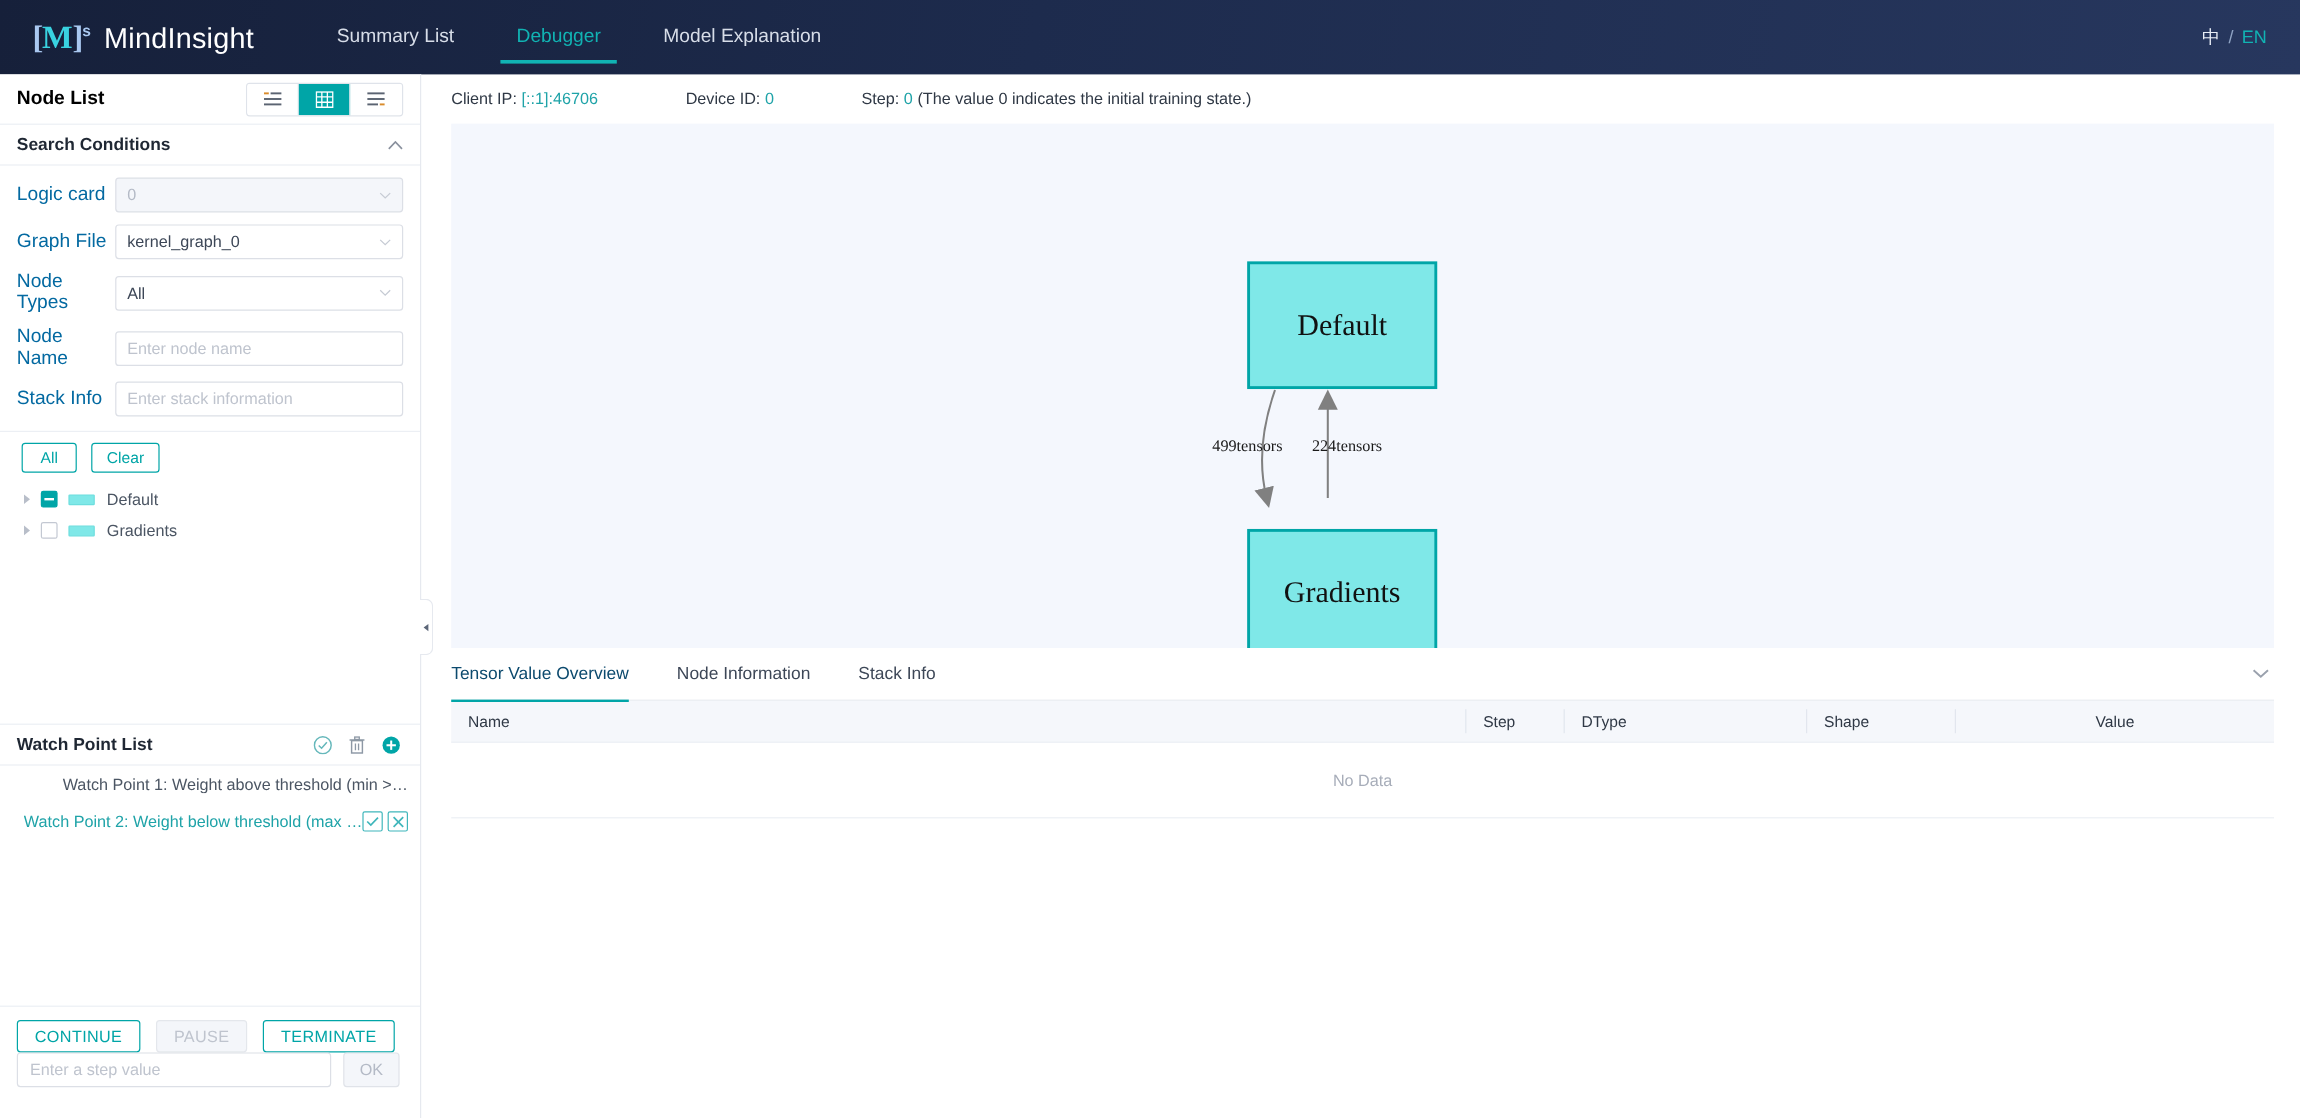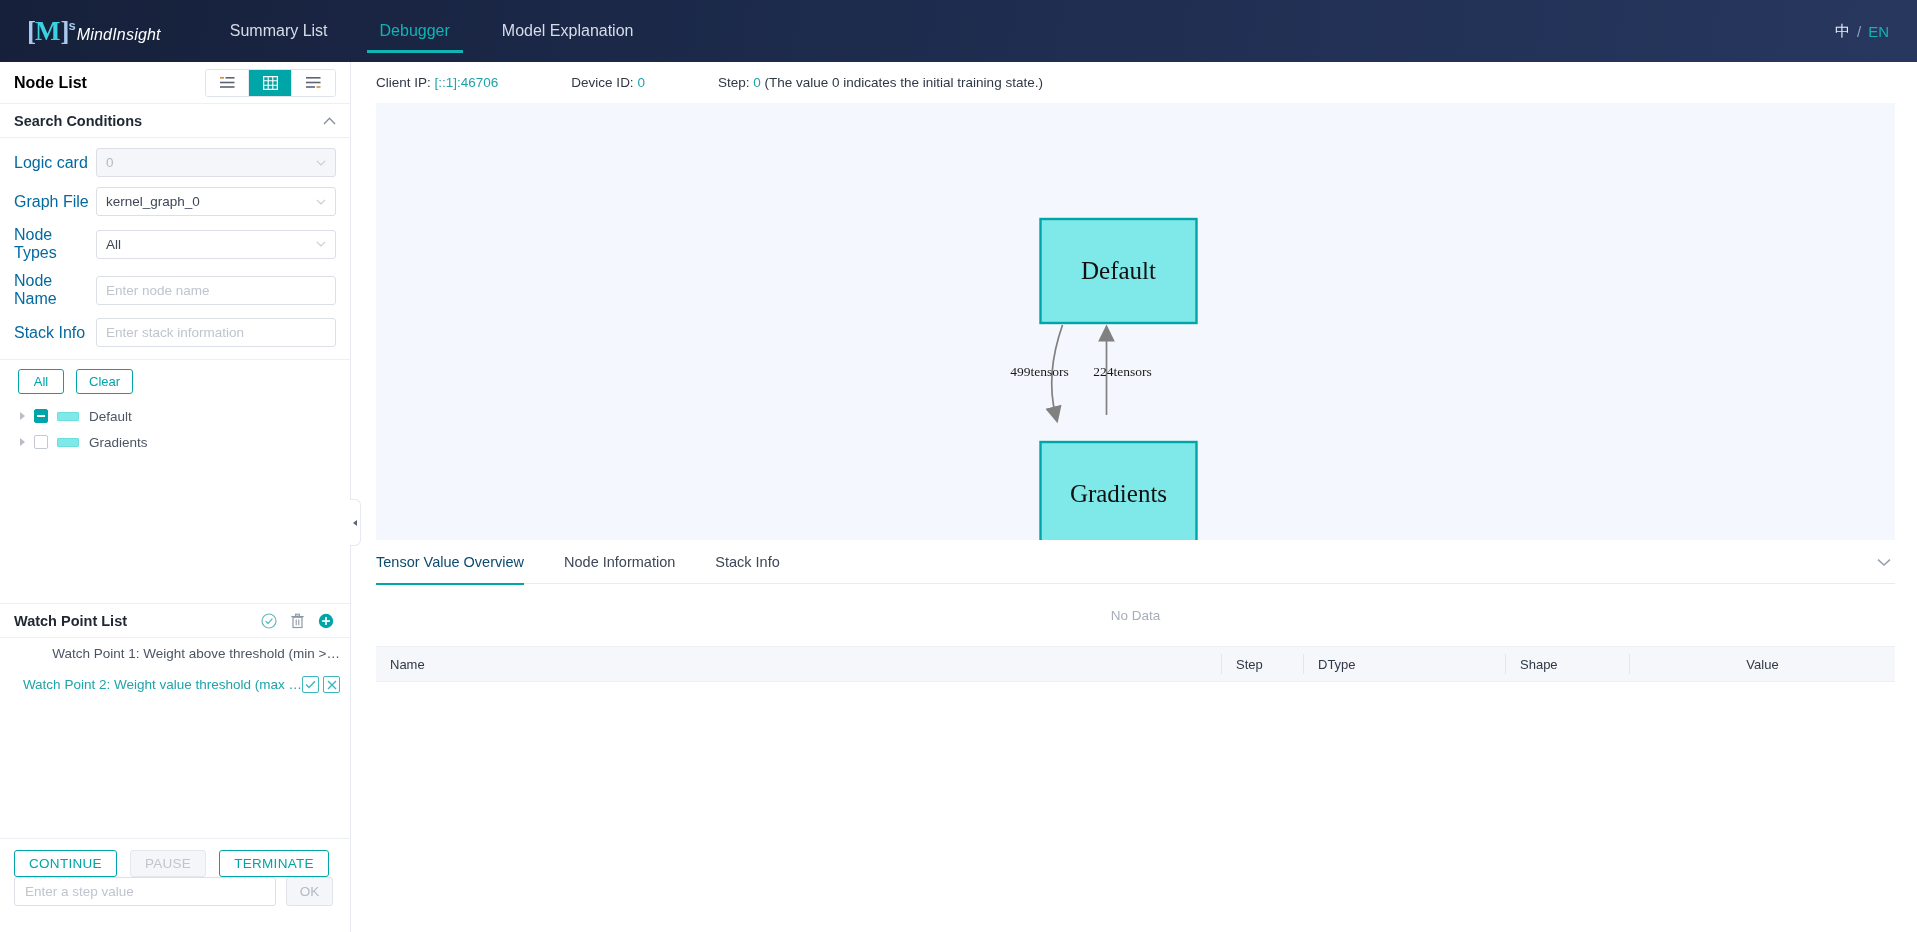--- a/index.html
+++ b/index.html
@@ -14,21 +14,21 @@
   #topnav {
     height: 62px; width: 100%;
     background: linear-gradient(100deg, #16203a 0%, #1d2b4d 45%, #27375e 100%);
     display: flex; align-items: center;
     position: relative;
   }
   #logo-wrap { display: flex; align-items: baseline; margin-left: 27px; }
   .logo-brk { font-size: 27px; font-weight: bold; color: #a9c8f0; letter-spacing: -1px; font-family: "Liberation Serif", serif; }
   .logo-m   { font-size: 27px; font-weight: bold; color: #39d2e0; font-family: "Liberation Serif", serif; }
   .logo-s   { font-size: 13px; font-weight: bold; color: #a9c8f0; position: relative; top: -10px; }
-  #logo-text { font-size: 16px; color: #ffffff; margin-left: 1px; letter-spacing: .2px; font-style: italic; }
+  #logo-text { font-size: 24px; color: #ffffff; margin-left: 11px; letter-spacing: .2px; }
 
   #navtabs { display: flex; align-items: center; height: 62px; margin-left: 50px; }
   .navtab {
     font-size: 16px; color: #d7dde8; height: 44px;
     display: flex; align-items: center; padding: 0 19px;
     margin-right: 14px; cursor: pointer; position: relative;
   }
   .navtab.active { color: #11b3b3; }
   .navtab.active::after {
     content: ""; position: absolute; left: 6px; right: 6px; bottom: 0;
@@ -378,21 +378,21 @@
           </svg>
         </span>
       </div>
     </div>
 
     <div id="wp-list">
       <div class="wprow">
         <span class="wptext">Watch Point 1: Weight above threshold (min &gt;…</span>
       </div>
       <div class="wprow active">
-        <span class="wptext">Watch Point 2: Weight value threshold (max …</span>
+        <span class="wptext">Watch Point 2: Weight below threshold (max …</span>
         <span class="wpbtns">
           <span class="sqbtn">
             <svg width="11" height="9" viewBox="0 0 11 9">
               <polyline points="1,4.6 4,7.6 10,1.3" fill="none" stroke="#3fb6bb" stroke-width="1.4"></polyline>
             </svg>
           </span>
           <span class="sqbtn">
             <svg width="10" height="10" viewBox="0 0 10 10">
               <line x1="1" y1="1" x2="9" y2="9" stroke="#3fb6bb" stroke-width="1.4"></line>
               <line x1="9" y1="1" x2="1" y2="9" stroke="#3fb6bb" stroke-width="1.4"></line>
@@ -462,26 +462,26 @@
       <div class="dtab active">Tensor Value Overview</div>
       <div class="dtab">Node Information</div>
       <div class="dtab">Stack Info</div>
       <span id="tabchev">
         <svg width="14" height="9" viewBox="0 0 14 9">
           <polyline points="1,1.6 7,7 13,1.6" fill="none" stroke="#9aa1ad" stroke-width="1.6"></polyline>
         </svg>
       </span>
     </div>
 
-    <div id="tbody">
-      <span id="nodata">No Data</span>
-    </div>
-
     <div id="thead">
       <span class="th" style="width:845px">Name</span>
       <span class="th" style="width:82px">Step</span>
       <span class="th" style="width:202px">DType</span>
       <span class="th" style="width:124px">Shape</span>
       <span class="th" style="width:266px; justify-content:center; padding-left:0">Value</span>
     </div>
 
+    <div id="tbody">
+      <span id="nodata">No Data</span>
+    </div>
+
   </div>
 </div>
 
 </body></html>

